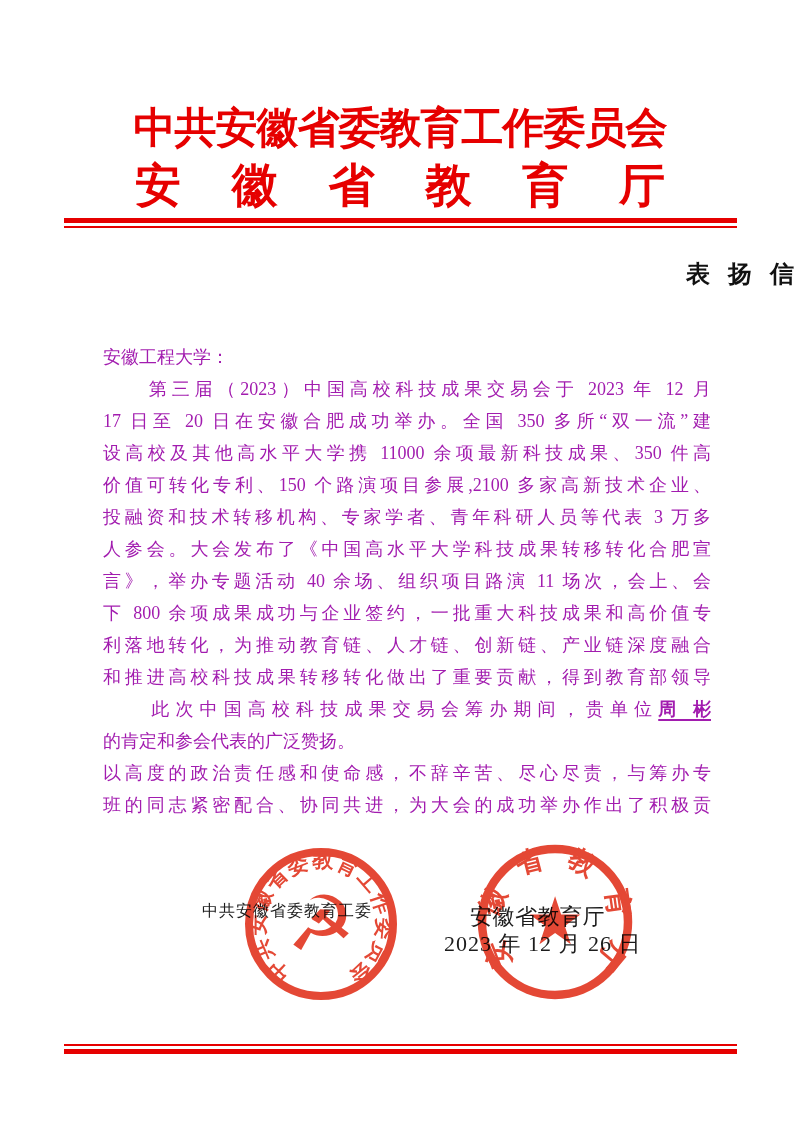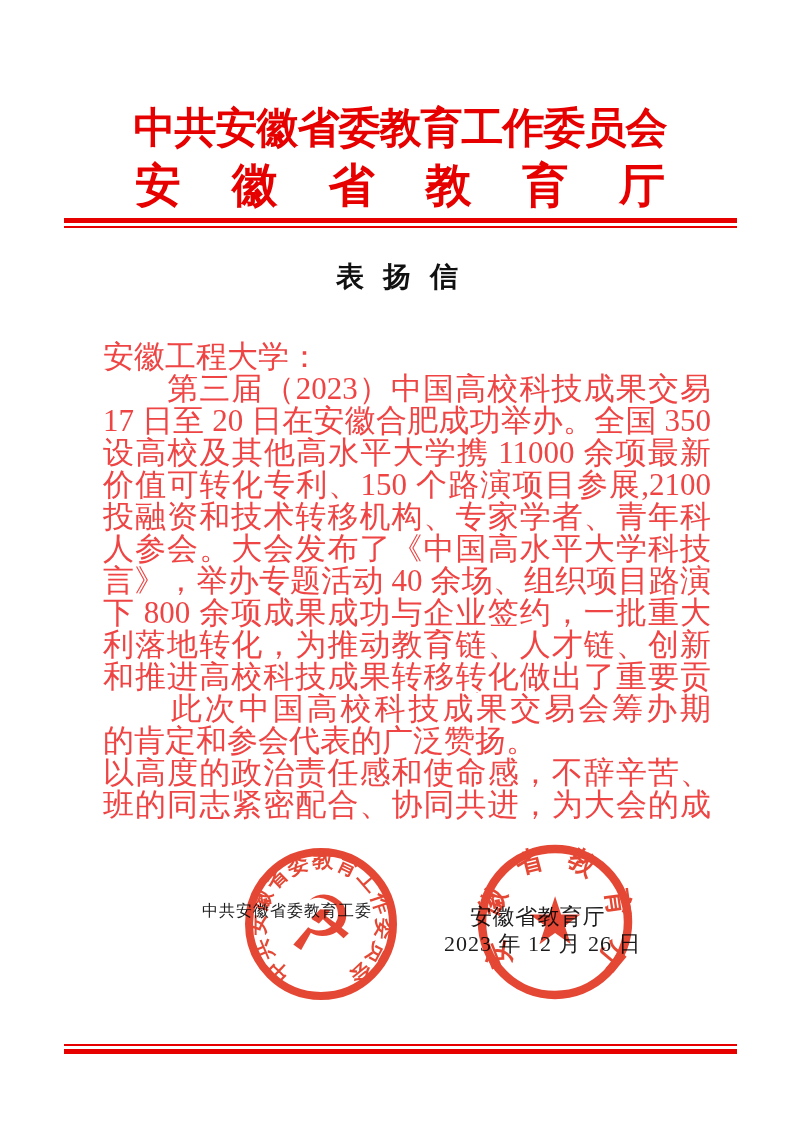--- a/index.html
+++ b/index.html
@@ -21,27 +21,27 @@
     text-align:justify; text-align-last:justify; white-space:nowrap;
     line-height:52px; height:54px; overflow:hidden;
   }
   .rule { position:absolute; left:64px; width:673px; background:var(--red); }
   .rule-h-thick { top:218px; height:5px; }
   .rule-h-thin  { top:226px; height:2px; }
   .rule-f-thin  { top:1044px; height:2px; }
   .rule-f-thick { top:1049px; height:5px; }
   
   .title {
-    position:absolute; top:258px; left:0; width:800px; text-align:center;
-    font-size:28px; font-weight:bold; color:#111; letter-spacing:6px;
+    position:absolute; top:258px; left:0; width:800px; text-align:right;
+    font-size:24px; font-weight:bold; color:#111; letter-spacing:6px;
   }
   
   .body {
     position:absolute; top:341px; left:103px; width:608px;
-    font-size:31px; color:#ef4444;
+    font-size:18px; color:#a21caf;
   }
   .bline {
     height:32px; line-height:32px; overflow:hidden; white-space:nowrap;
     text-align:left;
   }
   .bline.just { text-align:justify; text-align-last:justify; white-space:normal; }
   .name-em {
     font-weight:bold;
     text-decoration:underline;
     text-underline-offset:4px;

